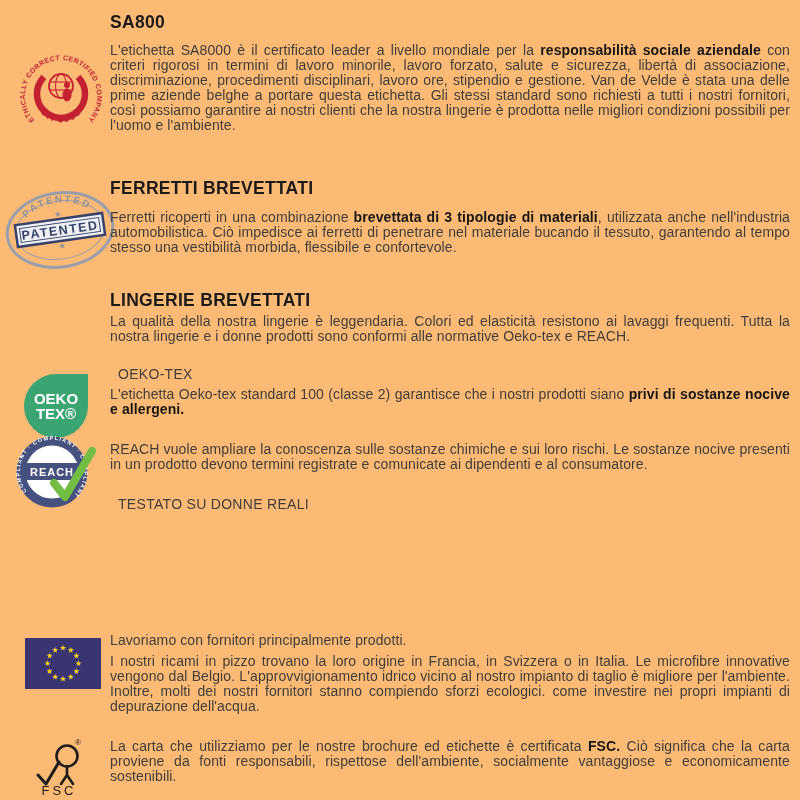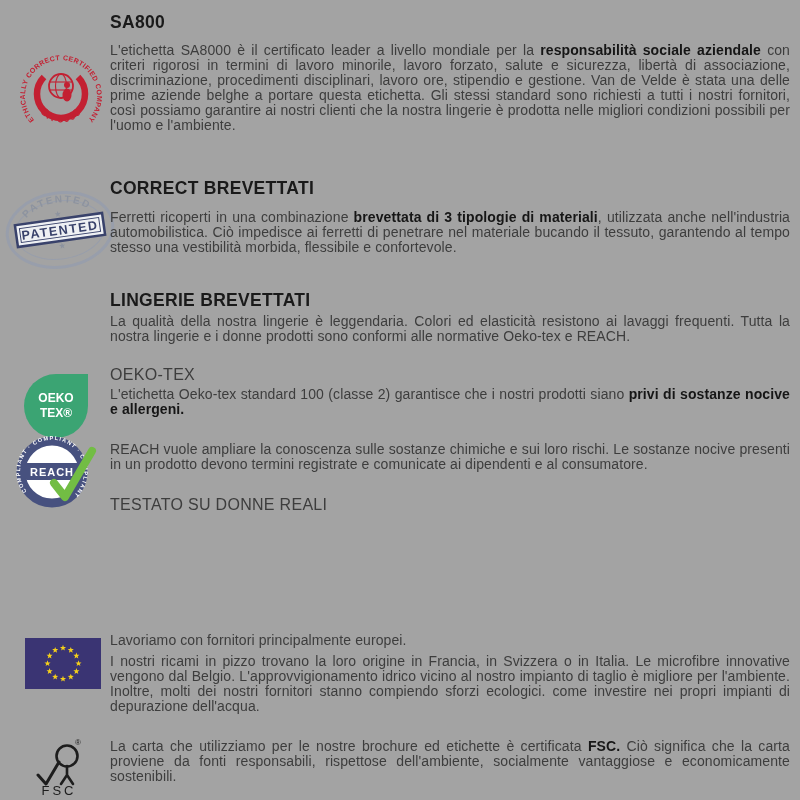--- a/index.html
+++ b/index.html
@@ -1,34 +1,34 @@
 <!DOCTYPE html>
 <html><head>
 <meta charset="utf-8">
 <style>
   html,body { margin:0; padding:0; background:#ffffff; }
   .page {
-    position:relative; width:800px; height:800px; background:#a3a3a3;
+    position:relative; width:800px; height:800px; background:#fdba74;
     font-family:"Liberation Sans", sans-serif; overflow:hidden;
   }
   .abs { position:absolute; }
   .para {
     left:110px; width:680px; text-align:justify;
     font-size:14px; line-height:15px; color:#3d3d3d; letter-spacing:0.1px;
   }
   .para b { color:#161616; font-weight:700; }
   .h {
     left:110px; font-size:17.5px; font-weight:600; color:#1a1a1a;
     letter-spacing:0.3px;
   }
-  .sub { left:110px; font-size:16px; color:#3d3d3d; letter-spacing:0.3px; }
+  .sub { left:118px; font-size:14px; color:#3d3d3d; letter-spacing:0.3px; }
   .oeko {
     left:24px; top:374px; width:64px; height:64px; background:#3BA473;
     border-radius:50% 0 50% 50%;
-    color:#ffffff; font-weight:700; font-size:12px; line-height:15px;
+    color:#ffffff; font-weight:700; font-size:15px; line-height:15px;
     display:flex; flex-direction:column; justify-content:center; text-align:center;
   }
   .stamp-rot { transform:rotate(-8deg); }
   svg text { font-family:"Liberation Sans", sans-serif; }
 </style>
 </head>
 <body>
 
 <div class="page">
 
@@ -55,21 +55,21 @@
     <path d="M 30 27 A 24 24 0 1 0 64 27" fill="none" stroke="#c32032" stroke-width="6.5"></path>
     <circle cx="53" cy="35" r="3" fill="#c32032"></circle>
     <ellipse cx="53" cy="45" rx="4.5" ry="6.5" fill="#c32032"></ellipse>
     <text font-size="10.5" font-weight="bold" fill="#c32032" letter-spacing="1" text-anchor="middle">
       <textPath href="#saBot" startOffset="50%">SA 8000</textPath>
     </text>
   </svg>
 
   <div class="abs para" style="top:43px"><span>L'etichetta SA8000 è il certificato leader a livello mondiale per la </span><b>responsabilità sociale aziendale</b><span> con criteri rigorosi in termini di lavoro minorile, lavoro forzato, salute e sicurezza, libertà di associazione, discriminazione, procedimenti disciplinari, lavoro ore, stipendio e gestione. Van de Velde è stata una delle prime aziende belghe a portare questa etichetta.  Gli stessi standard sono richiesti a tutti i nostri fornitori, così possiamo garantire ai nostri clienti che la nostra lingerie è prodotta nelle migliori condizioni possibili per l'uomo e l'ambiente.</span></div>
 
-  <div class="abs h" style="top:178px">CORRECT BREVETTATI</div>
+  <div class="abs h" style="top:178px">FERRETTI BREVETTATI</div>
 
   <svg class="abs stamp-rot" style="left:4px; top:190px" width="112" height="80" viewBox="0 0 112 80">
     <defs>
       <path id="ptTop" d="M 20 50 A 39 27 0 1 1 92 50" fill="none"></path>
       <path id="ptBot" d="M 24 32 A 38 25 0 0 0 88 32" fill="none"></path>
     </defs>
     <ellipse cx="56" cy="40" rx="53" ry="37" fill="none" stroke="#989eab" stroke-width="3"></ellipse>
     <ellipse cx="56" cy="40" rx="45" ry="29" fill="none" stroke="#989eab" stroke-width="1"></ellipse>
     <text font-size="10" font-weight="bold" fill="#8d939f" letter-spacing="2" text-anchor="middle">
       <textPath href="#ptTop" startOffset="50%">PATENTED</textPath>
@@ -124,21 +124,21 @@
     <use href="#eustar" x="51.4" y="33.3" fill="#F5D01A"></use>
     <use href="#eustar" x="45.8" y="38.9" fill="#F5D01A"></use>
     <use href="#eustar" x="38" y="41" fill="#F5D01A"></use>
     <use href="#eustar" x="30.2" y="38.9" fill="#F5D01A"></use>
     <use href="#eustar" x="24.6" y="33.3" fill="#F5D01A"></use>
     <use href="#eustar" x="22.5" y="25.5" fill="#F5D01A"></use>
     <use href="#eustar" x="24.6" y="17.8" fill="#F5D01A"></use>
     <use href="#eustar" x="30.2" y="12.1" fill="#F5D01A"></use>
   </svg>
 
-  <div class="abs para" style="top:633px"><span>Lavoriamo con fornitori principalmente europei.</span></div>
+  <div class="abs para" style="top:633px"><span>Lavoriamo con fornitori principalmente prodotti.</span></div>
   <div class="abs para" style="top:654px"><span>I nostri ricami in pizzo trovano la loro origine in Francia, in Svizzera o in Italia. Le microfibre innovative vengono dal Belgio. L'approvvigionamento idrico vicino al nostro impianto di taglio è migliore per l'ambiente. Inoltre, molti dei nostri fornitori stanno compiendo sforzi ecologici. come investire nei propri impianti di depurazione dell'acqua.</span></div>
 
   <svg class="abs" style="left:33px; top:734px" width="52" height="64" viewBox="0 0 52 64">
     <text x="42" y="11" font-size="8" fill="#1d1d1d">®</text>
     <path d="M 5 41 L 13 50 L 26 28" fill="none" stroke="#1d1d1d" stroke-width="3" stroke-linecap="round" stroke-linejoin="round"></path>
     <circle cx="34" cy="22" r="10.5" fill="none" stroke="#1d1d1d" stroke-width="2.6"></circle>
     <path d="M 34 32 L 34 41 M 34 41 L 28 50 M 34 41 L 40 50" fill="none" stroke="#1d1d1d" stroke-width="2.6" stroke-linecap="round"></path>
     <text x="26" y="61" font-size="13" fill="#1d1d1d" letter-spacing="3" text-anchor="middle" font-family="'Liberation Serif', serif">FSC</text>
   </svg>
 

